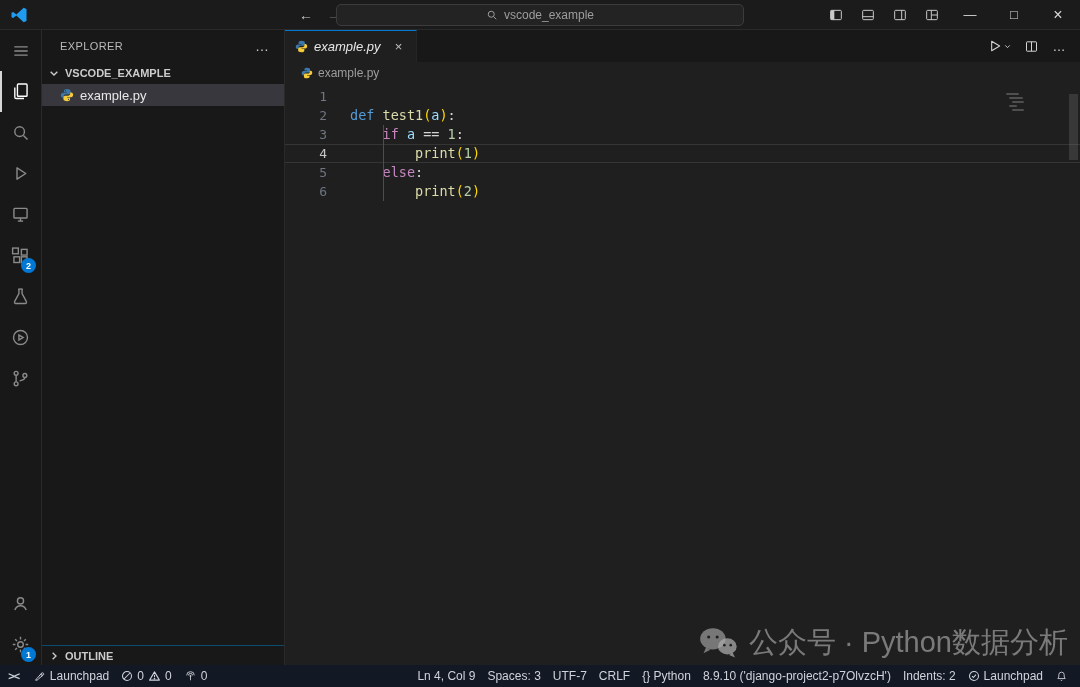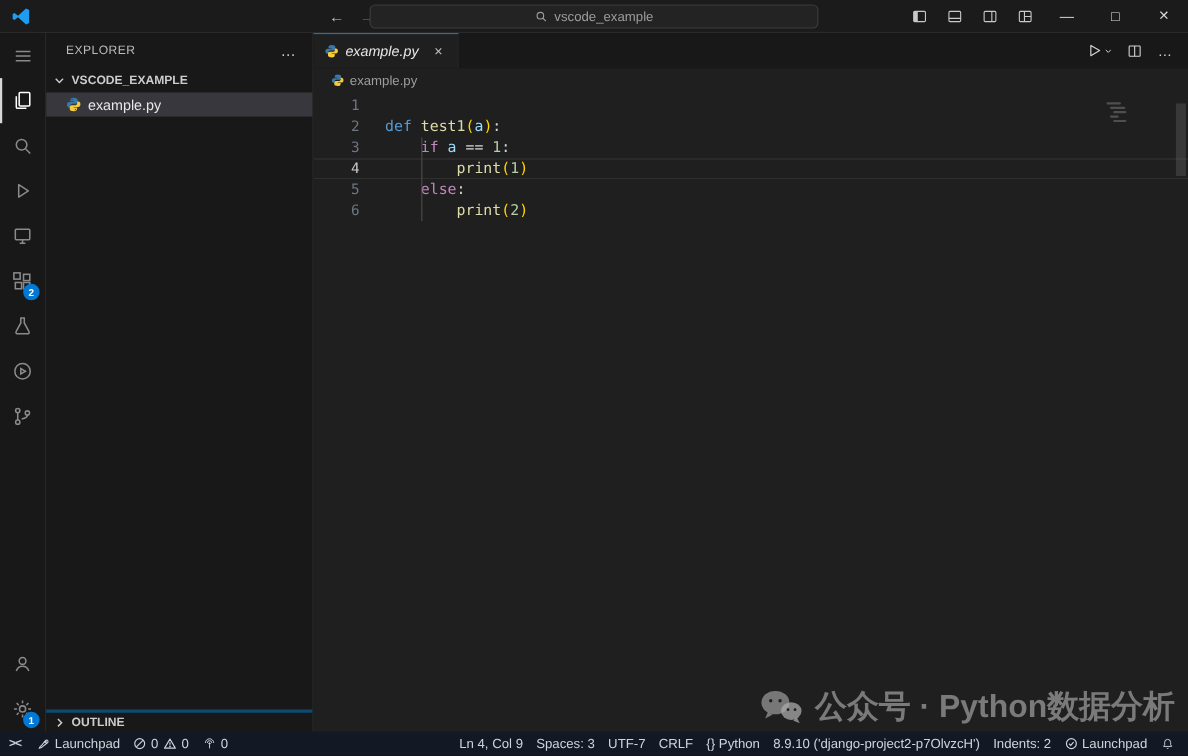--- a/index.html
+++ b/index.html
@@ -28,21 +28,21 @@
   .ab-spacer { flex:1; }
   .badge { position:absolute; bottom:3px; right:3px; min-width:15px; height:15px; padding:0 3px; border-radius:8px; background:#0078d4; color:#fff; font-size:9px; font-weight:700; display:flex; align-items:center; justify-content:center; }
 
   
   .sidebar { width:243px; background:#181818; border-right:1px solid #2a2a2a; display:flex; flex-direction:column; flex:none; }
   .sb-header { height:32px; display:flex; align-items:center; padding:0 14px 0 18px; font-size:11px; letter-spacing:.4px; color:#bbbbbb; }
   .sb-more { margin-left:auto; color:#c9c9c9; font-size:14px; letter-spacing:1px; }
   .tree-root { height:22px; display:flex; align-items:center; gap:3px; padding-left:4px; font-size:11px; font-weight:700; color:#cccccc; }
   .file-row { height:22px; display:flex; align-items:center; gap:6px; padding-left:18px; background:#37373d; color:#e8e8e8; font-size:13px; }
   .sb-fill { flex:1; }
-  .sb-section { height:20px; border-top:3px solid #0c4a6e; display:flex; align-items:center; gap:3px; padding-left:4px; font-size:11px; font-weight:700; color:#cccccc; }
+  .sb-section { height:20px; border-top:1px solid #0c4a6e; display:flex; align-items:center; gap:3px; padding-left:4px; font-size:11px; font-weight:700; color:#cccccc; }
 
   
   .editor { flex:1; display:flex; flex-direction:column; background:#1f1f1f; position:relative; min-width:0; }
   .tabbar { height:32px; background:#181818; display:flex; align-items:stretch; flex:none; }
   .tab { background:#1f1f1f; border-top:1px solid #0078d4; border-right:1px solid #252525; display:flex; align-items:center; gap:6px; padding:0 10px; font-size:13px; color:#e7e7e7; }
   .tab-label { font-style:italic; }
   .tab-close { color:#c0c0c0; font-size:13px; margin-left:4px; width:16px; text-align:center; border-radius:4px; }
   .editor-actions { margin-left:auto; display:flex; align-items:center; gap:2px; padding-right:8px; color:#d4d4d4; }
   .ea-btn { width:26px; height:26px; display:flex; align-items:center; justify-content:center; }
   .ea-run { width:34px; }
@@ -57,21 +57,21 @@
   .guide { position:absolute; top:0; bottom:0; left:4ch; width:1px; background:#4d4d4d; }
   .tk-kw{color:#569cd6}.tk-ctrl{color:#c586c0}.tk-fn{color:#dcdcaa}.tk-var{color:#9cdcfe}
   .tk-num{color:#b5cea8}.tk-op{color:#d4d4d4}.tk-br{color:#ffd700}.tk-pl{color:#d4d4d4}
 
   .minimap { position:absolute; top:5px; right:48px; width:26px; }
   .mm-bar { height:2px; margin-bottom:2px; background:#6a6a6a; opacity:.65; border-radius:1px; }
   .vscroll { position:absolute; top:10px; right:2px; width:9px; height:66px; background:rgba(121,121,121,.28); }
 
   
   .watermark { position:absolute; bottom:2px; right:12px; display:flex; align-items:center; z-index:6; }
-  .wm-gray { display:flex; align-items:center; gap:10px; color:rgba(158,158,158,.72); font-size:29px; font-weight:700; white-space:nowrap; font-family:"Liberation Sans",sans-serif; }
+  .wm-gray { display:flex; align-items:center; gap:10px; color:rgba(158,158,158,.72); font-size:29px; font-weight:400; white-space:nowrap; font-family:"Liberation Sans",sans-serif; }
   .wm-white { margin-left:-70px; background:rgba(22,22,22,.82); border-radius:8px; padding:3px 14px 7px; color:#ffffff; font-size:27px; font-weight:700; white-space:nowrap; }
 
   
   .statusbar { height:22px; background:#131825; display:flex; align-items:center; font-size:12px; color:#cfd3da; flex:none; padding-right:6px; }
   .sb-left { display:flex; align-items:center; height:100%; }
   .sb-right { margin-left:auto; display:flex; align-items:center; height:100%; }
   .st-item { display:flex; align-items:center; gap:4px; padding:0 6px; height:100%; white-space:nowrap; }
   .st-item svg { flex:none; }
   .remote-ind { font-weight:700; font-size:11px; letter-spacing:-1px; padding:0 8px; font-style:italic; }
 </style>

